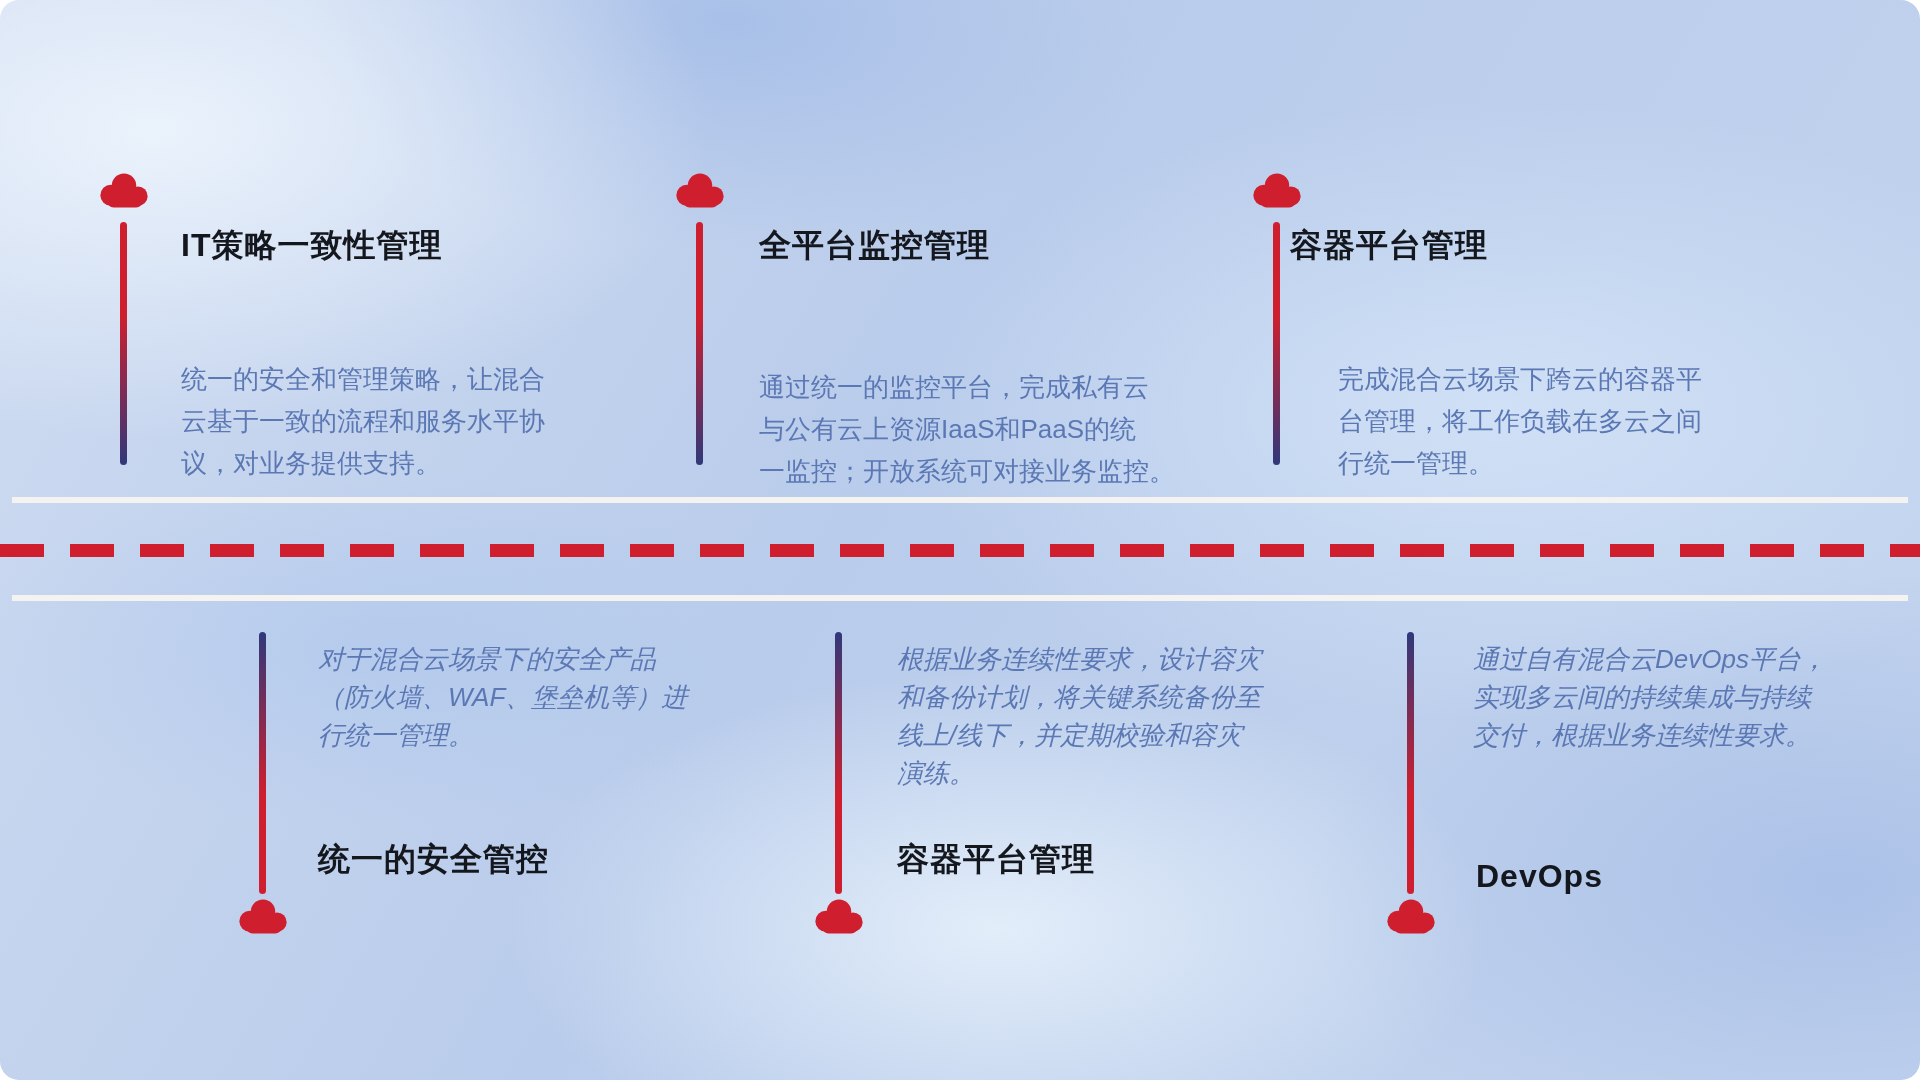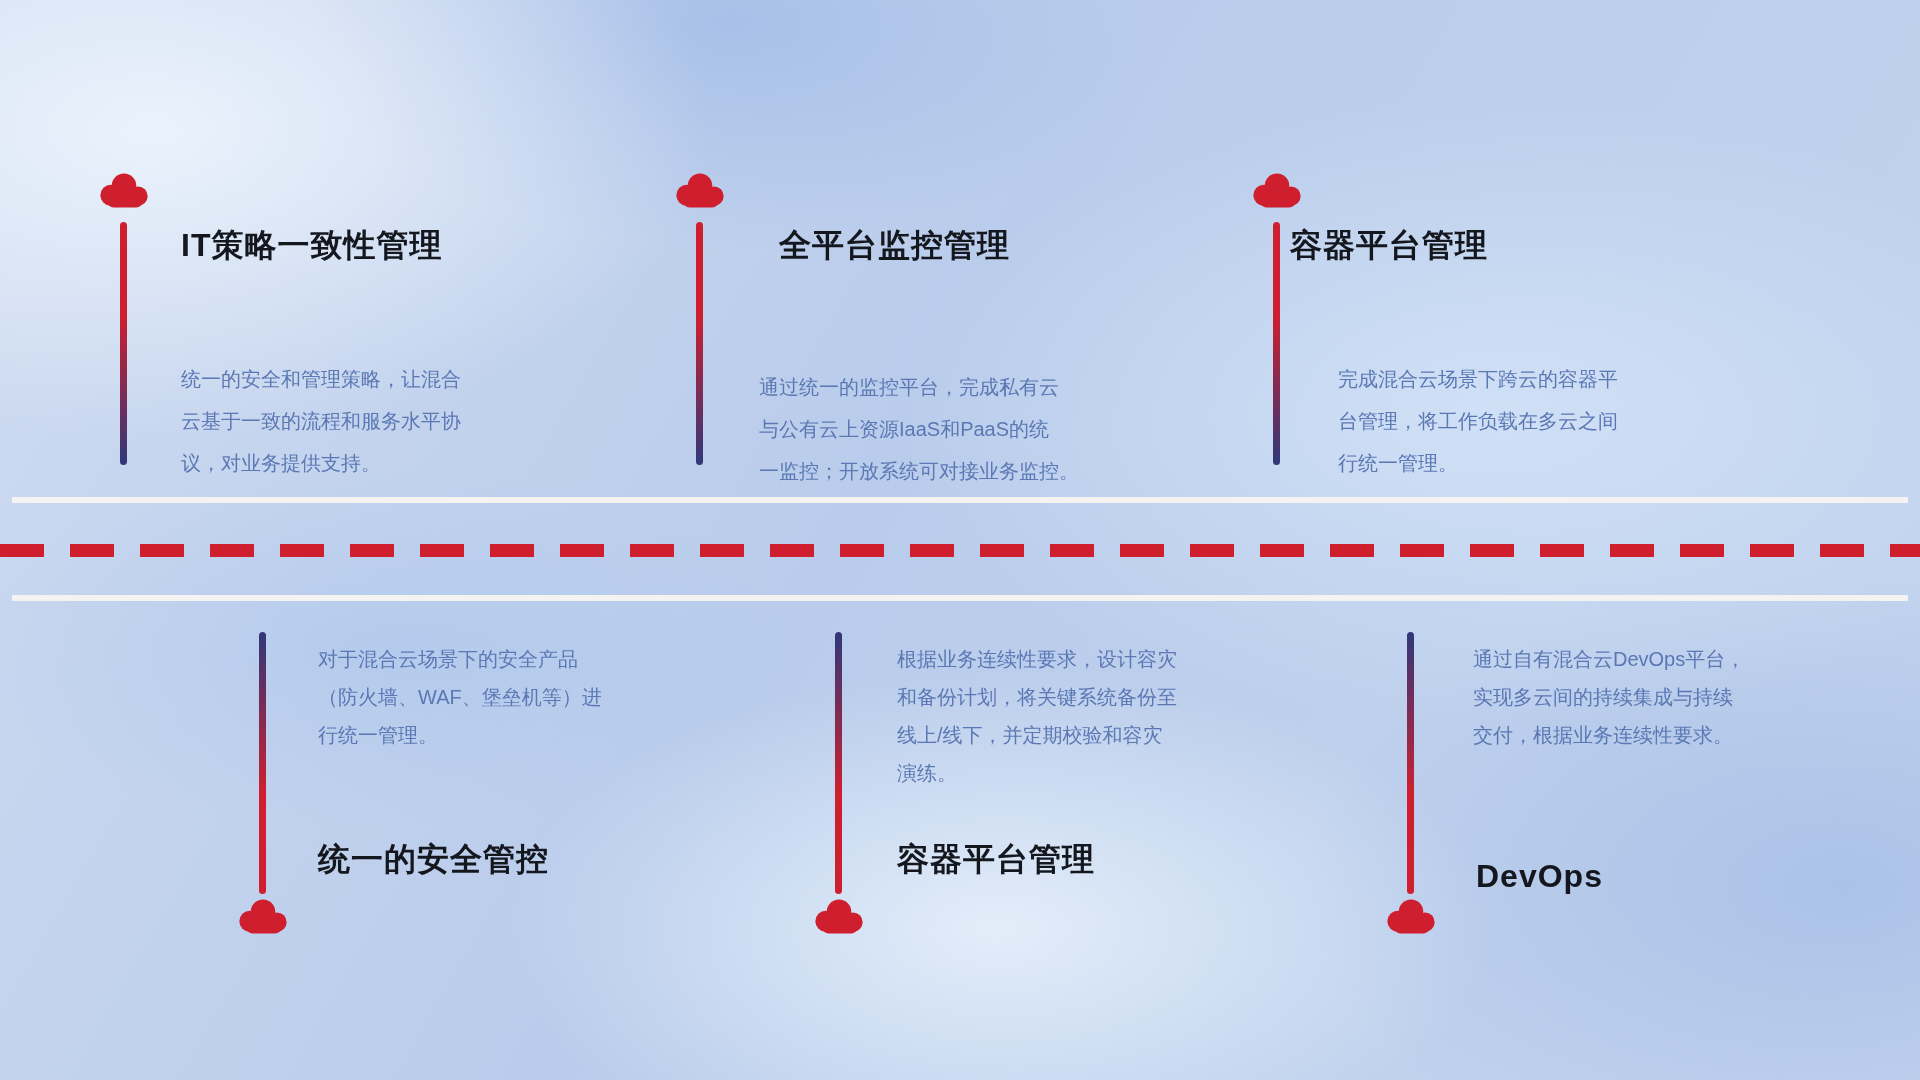--- a/index.html
+++ b/index.html
@@ -13,20 +13,21 @@
     height: 1080px;
     overflow: hidden;
     background:
       radial-gradient(900px 500px at 8% 12%, rgba(238,245,253,0.9), rgba(238,245,253,0) 62%),
       radial-gradient(700px 380px at 38% 2%, rgba(148,177,228,0.55), rgba(148,177,228,0) 60%),
       radial-gradient(1000px 520px at 78% 38%, rgba(214,230,249,0.75), rgba(214,230,249,0) 60%),
       radial-gradient(820px 430px at 52% 86%, rgba(236,245,253,0.8), rgba(236,245,253,0) 60%),
       radial-gradient(900px 520px at 96% 82%, rgba(150,176,226,0.5), rgba(150,176,226,0) 60%),
       radial-gradient(700px 300px at 20% 60%, rgba(170,196,236,0.5), rgba(170,196,236,0) 60%),
       linear-gradient(120deg, #cfdcf1 0%, #b9cceb 45%, #c3d4ee 100%);
+    border-radius: 19px;
   }
 
   
   .road-line {
     position: absolute;
     left: 12px;
     right: 12px;
     height: 6px;
     background: var(--road_white);
     opacity: 0.95;
@@ -72,27 +73,28 @@
   .title {
     position: absolute;
     font-size: 32px;
     font-weight: 700;
     color: var(--title_color);
     letter-spacing: 1px;
     white-space: nowrap;
   }
   .desc {
     position: absolute;
-    font-size: 20px;
+    font-size: 26px;
     line-height: 42px;
     color: var(--desc_color);
     white-space: pre-line;
   }
   .desc.tight {
     line-height: 38px;
+    font-style: italic;
   }
 </style>
 </head>
 <body>
 
 <div class="stage">
 
   <div class="road-line" style="top:497px"></div>
   <div class="road-dash" style="top:544px"></div>
   <div class="road-line" style="top:595px"></div>
@@ -116,21 +118,21 @@
   <div>
     <div class="cloud" style="left:672px;top:170px">
       <svg viewBox="0 0 64 44">
         <circle cx="17" cy="28" r="12"></circle>
           <circle cx="32" cy="17" r="14"></circle>
           <circle cx="48" cy="29" r="11"></circle>
         <rect x="13" y="27" width="40" height="15" rx="7"></rect>
       </svg>
     </div>
     <div class="vline v-down" style="left:696px;top:222px;height:243px"></div>
-    <div class="title" style="left:779px;top:224px">全平台监控管理</div>
+    <div class="title" style="left:759px;top:224px">全平台监控管理</div>
     <div class="desc" style="left:759px;top:366px">通过统一的监控平台，完成私有云
 与公有云上资源IaaS和PaaS的统
 一监控；开放系统可对接业务监控。</div>
   </div>
 
   <div>
     <div class="cloud" style="left:1249px;top:170px">
       <svg viewBox="0 0 64 44">
         <circle cx="17" cy="28" r="12"></circle>
           <circle cx="32" cy="17" r="14"></circle>

